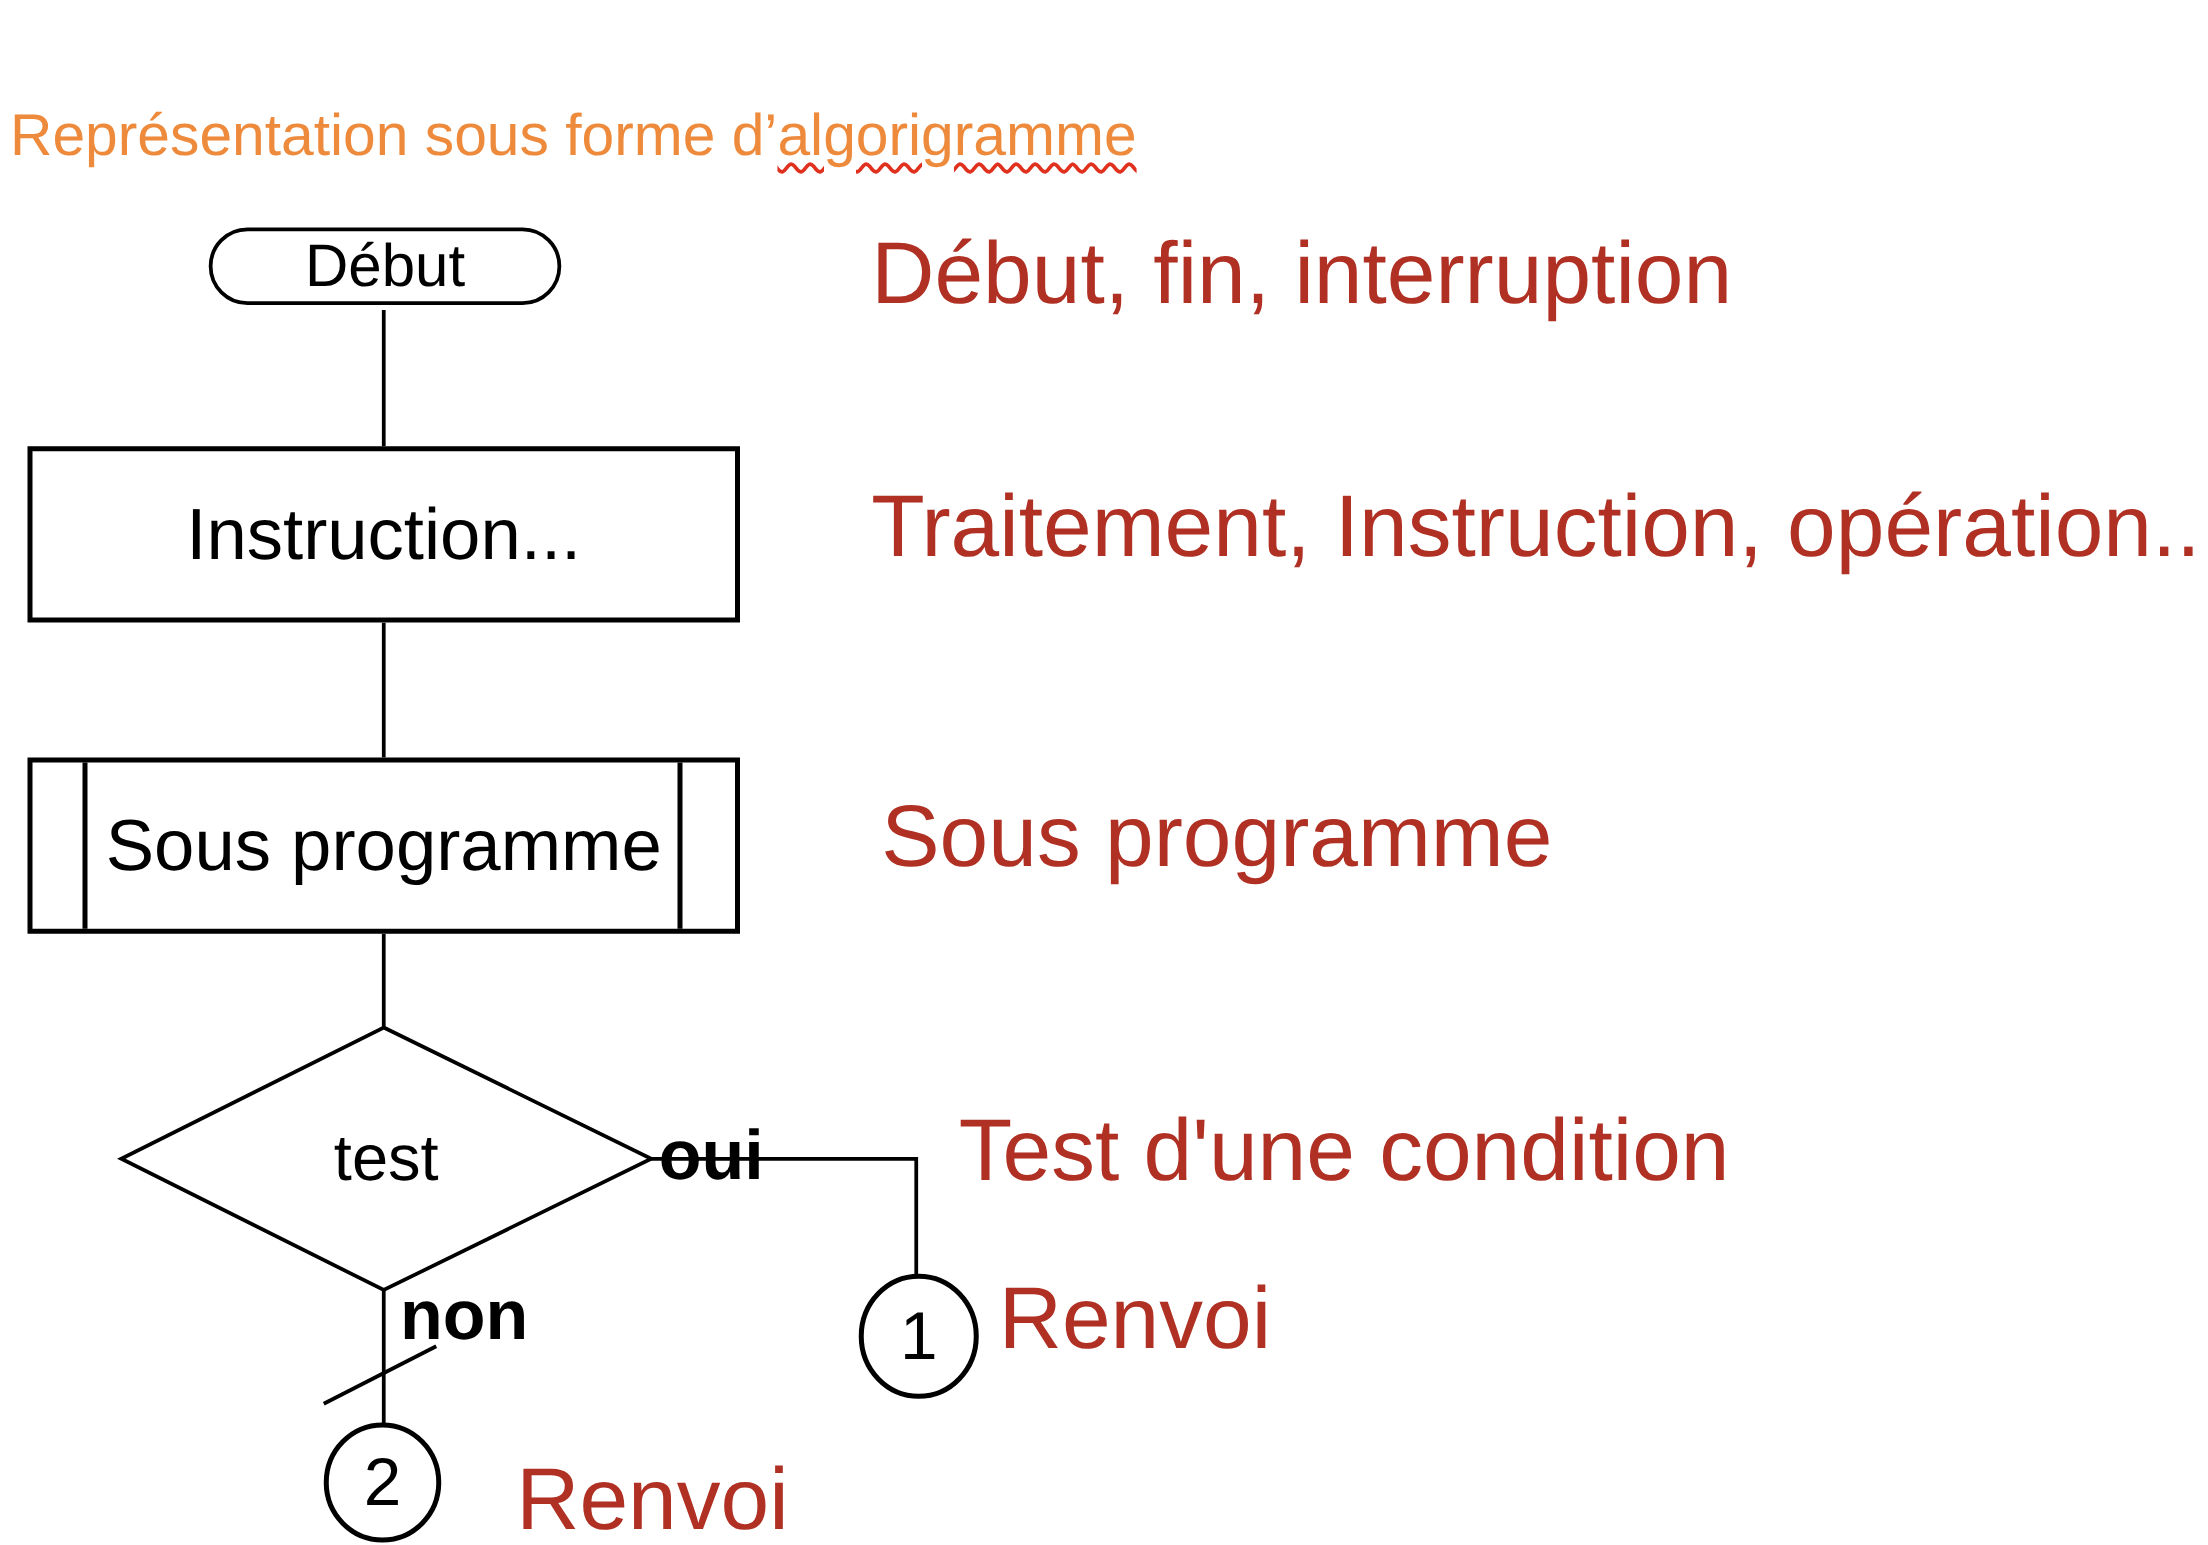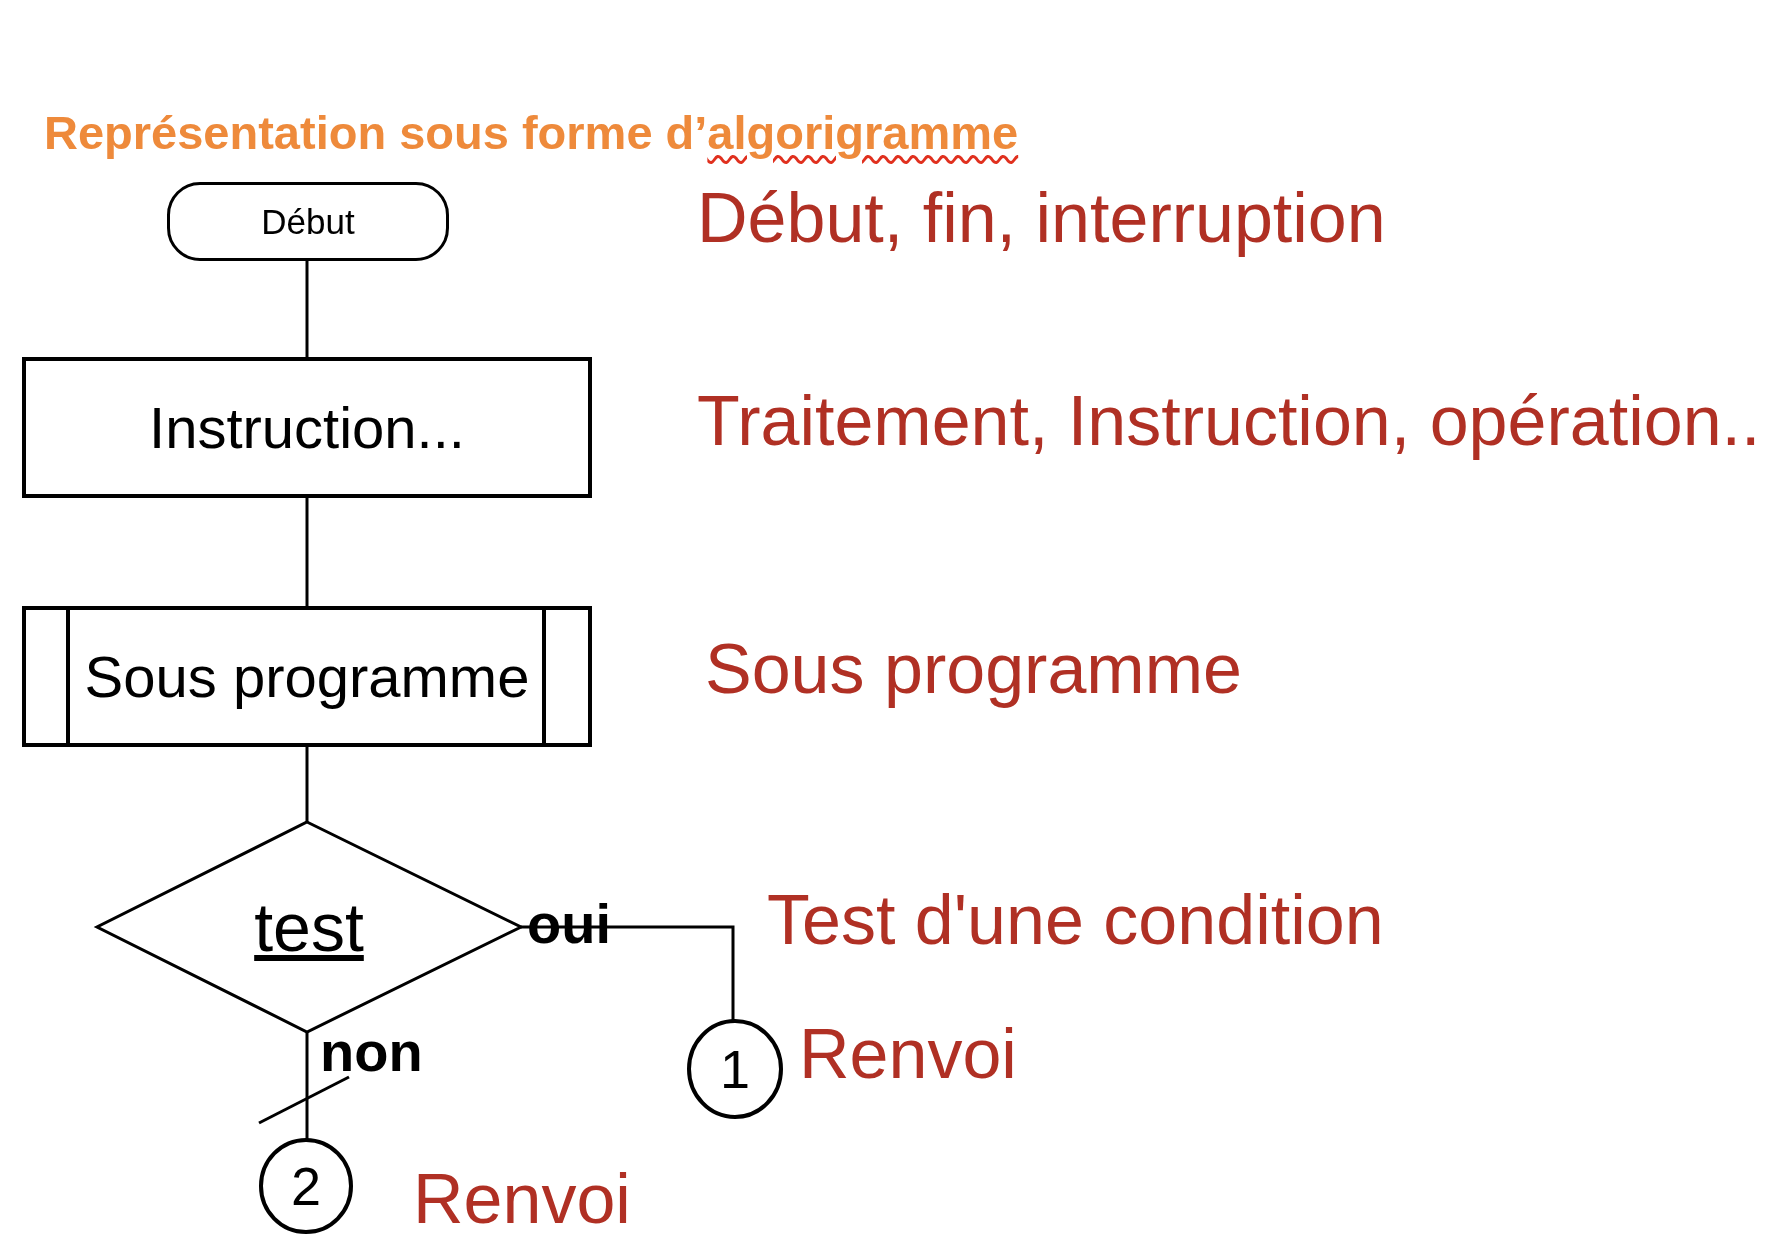--- a/index.html
+++ b/index.html
@@ -7,26 +7,25 @@
     width: 1766px; height: 1236px;
     position: relative;
     background: #ffffff;
     overflow: hidden;
     font-family: "Liberation Sans", "DejaVu Sans", sans-serif;
   }
   .abs { position: absolute; }
 
   
   .slide-title {
-    left: 8px; top: 105px;
-    font-size: 47px; font-weight: bold;
+    left: 8px; top: 80px;
+    font-size: 47px; font-weight: normal;
     color: #ee8a3b;
     white-space: nowrap;
     z-index: 3;
-    margin-left: 36px;
   }
   .slide-title .squiggle {
     text-decoration: underline;
     text-decoration-style: wavy;
     text-decoration-color: #e0301e;
     text-decoration-thickness: 3px;
     text-underline-offset: 6px;
   }
 
   
@@ -37,44 +36,44 @@
   .node {
     box-sizing: border-box;
     background: #ffffff;
     border: 4px solid #000;
     display: flex; align-items: center; justify-content: center;
     color: #000;
     z-index: 2;
     text-align: center;
   }
   .node-start {
-    left: 167px; top: 182px; width: 282px; height: 79px;
+    left: 167px; top: 182px; width: 282px; height: 62px;
     border-width: 3px;
     border-radius: 33px;
-    font-size: 35px;
+    font-size: 48px;
   }
   .node-process {
     left: 22px; top: 357px; width: 570px; height: 141px;
     font-size: 58px;
     justify-content: center;
   }
   .node-subroutine {
     left: 22px; top: 606px; width: 570px; height: 141px;
     font-size: 58px;
   }
   .node-subroutine .vbar {
     position: absolute; top: 0; bottom: 0; width: 4px; background: #000;
   }
   .node-subroutine .vbar.left  { left: 40px; }
   .node-subroutine .vbar.right { right: 42px; }
 
   .decision-label {
     left: 97px; top: 822px; width: 424px; height: 210px;
     display: flex; align-items: center; justify-content: center;
-    font-size: 68px; color: #000; z-index: 2; text-decoration: underline;
+    font-size: 52px; color: #000; z-index: 2;
   }
   .branch-label { font-size: 56px; color: #000; z-index: 3; white-space: nowrap; line-height: 1; }
   .branch-label.oui { left: 527px; top: 896px; font-weight: bold; }
   .branch-label.non { left: 320px; top: 1024px; font-weight: bold; }
 
   .connector-num {
     display: flex; align-items: center; justify-content: center;
     font-size: 54px; color: #000; z-index: 3;
   }
   .connector-num.c1 { left: 689px; top: 1021px; width: 92px; height: 96px; }

